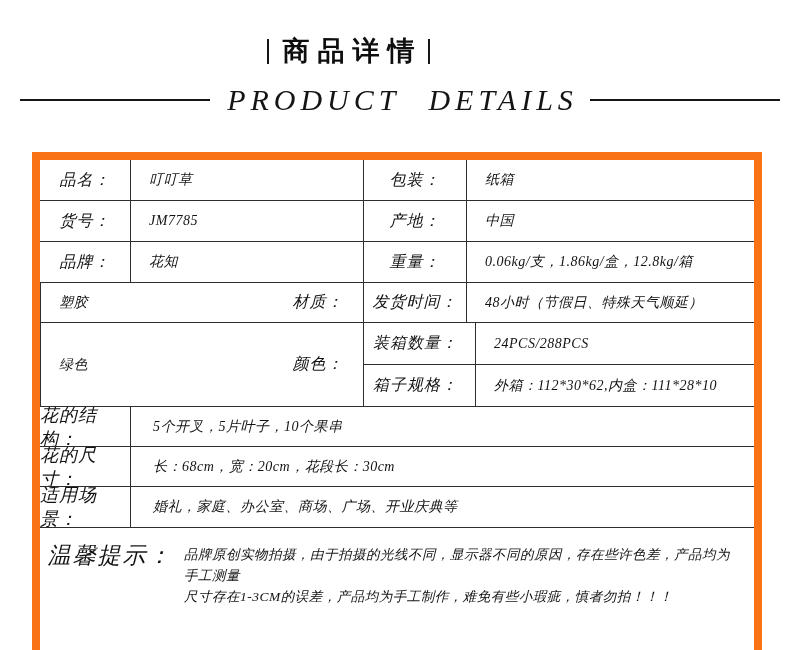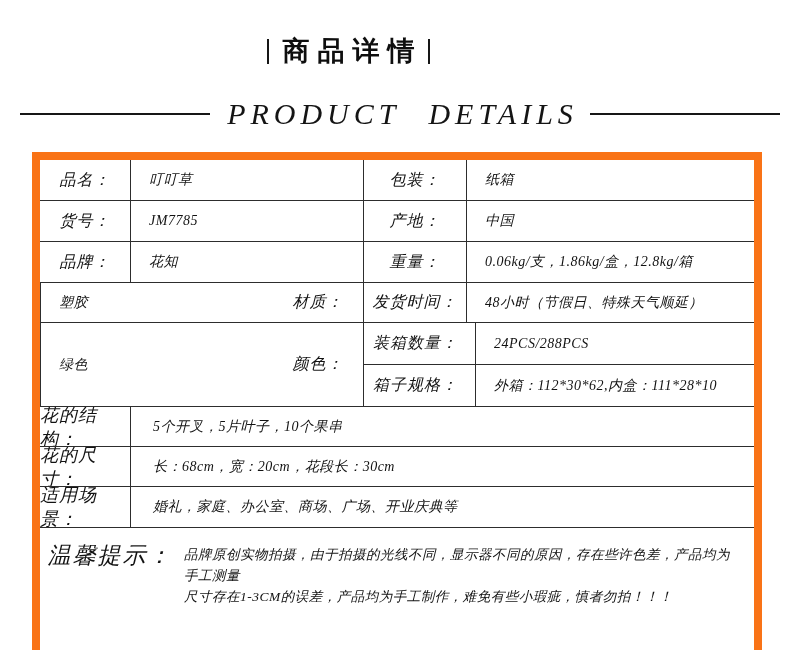--- a/index.html
+++ b/index.html
@@ -14,21 +14,21 @@
     display:flex;justify-content:center;align-items:center;
     font-size:27px;font-weight:700;letter-spacing:8px;color:#0e0e0e;
   }
   .vbar{width:2px;height:25px;background:#161616;}
   .vbar.l{margin-right:14px;}
   .vbar.r{margin-left:5px;}
   .title-en{
     position:absolute;top:83px;left:0;width:800px;
     display:flex;justify-content:center;align-items:center;
     font-size:30px;font-style:italic;font-weight:500;
-    letter-spacing:5px;word-spacing:16px;color:#141414;margin-top:14px;
+    letter-spacing:5px;word-spacing:16px;color:#141414;
   }
   .hline{width:190px;height:2px;background:#161616;}
   .hline.l{margin-right:17px;}
   .hline.r{margin-left:12px;}
   
   .spec{
     position:absolute;left:32px;top:152px;width:730px;height:532px;
     border:8px solid #f97316;box-sizing:border-box;
     display:flex;flex-direction:column;
   }

